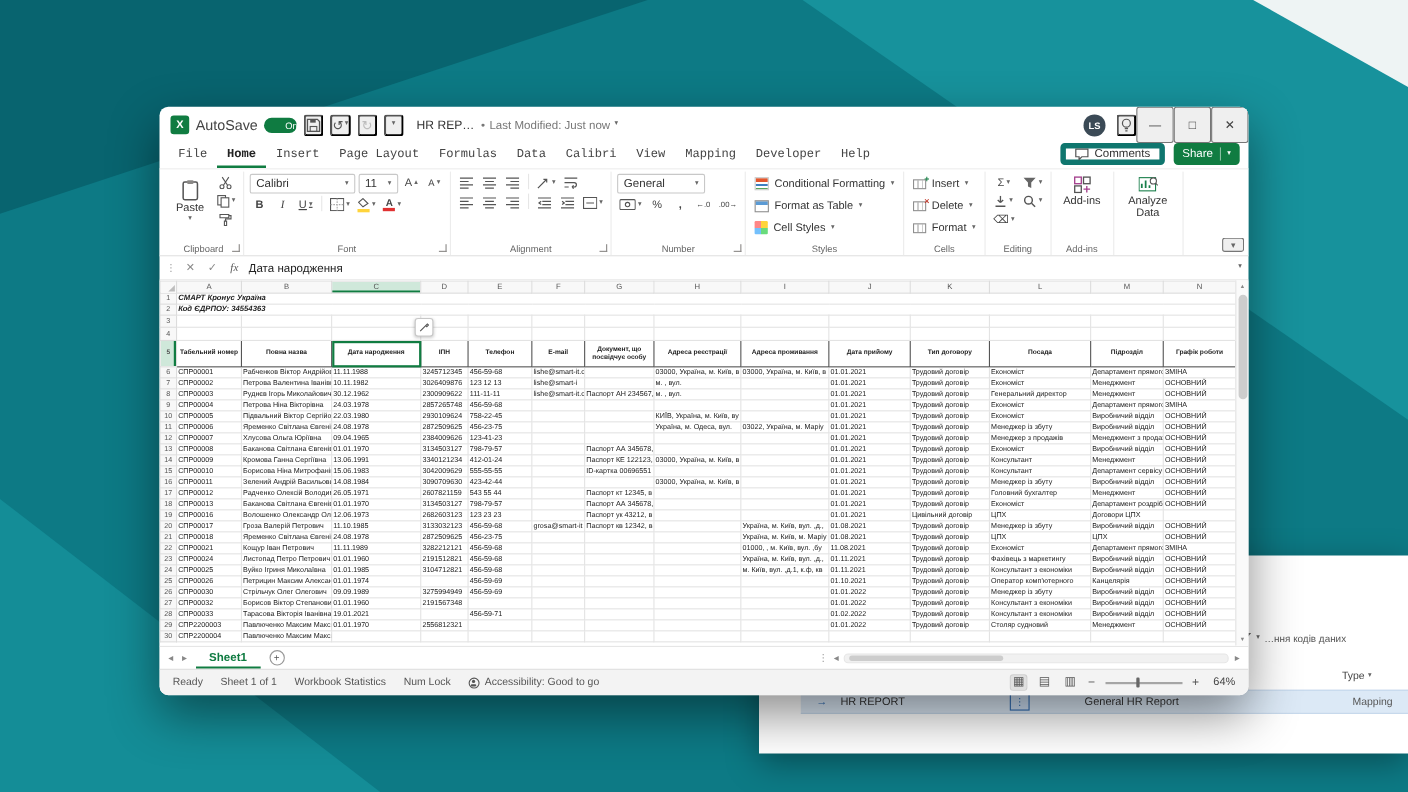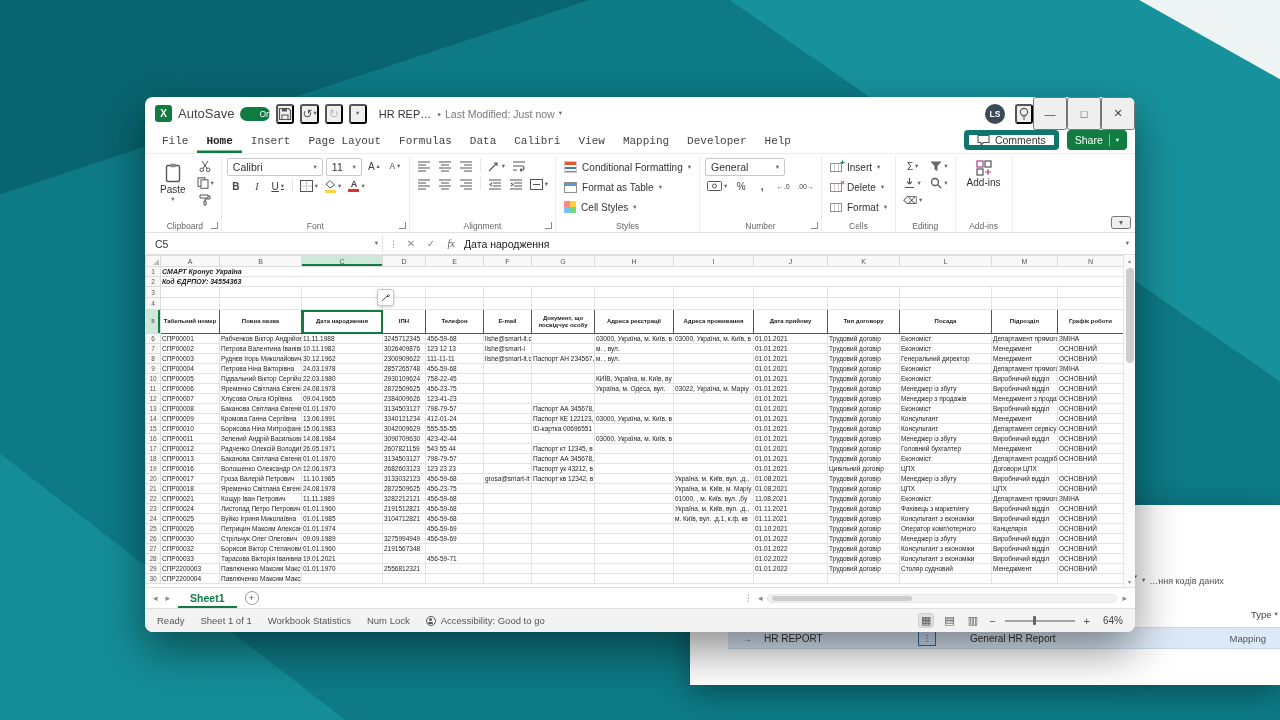--- a/index.html
+++ b/index.html
@@ -7,26 +7,26 @@
   .stage{position:relative;width:1280px;height:720px;background:#0d7a85;overflow:hidden}
   .shape{position:absolute;inset:0;pointer-events:none}
   .sh-dark-tl{background:#08646f;clip-path:polygon(0 0,46% 0,0 27%)}
   .sh-light-tr{background:#17929c;clip-path:polygon(57% 0,100% 0,100% 53%)}
   .sh-white-tr{background:#eef4f4;clip-path:polygon(89% 0,100% 0,100% 11%)}
   .sh-light-bl{background:#148d97;clip-path:polygon(0 63%,27% 100%,0 100%)}
 
   
   .bgwin{position:absolute;left:690px;top:505px;width:590px;height:180px;background:#fff;border-radius:8px 0 0 0;box-shadow:0 8px 30px rgba(0,0,0,.35)}
   .bgw-filter{position:absolute;left:436px;top:70px;display:flex;align-items:center;gap:4px;font-size:9px;color:#555}
-  .bgw-type{position:absolute;left:561px;top:104px;font-size:9.5px;color:#444;display:flex;gap:3px;align-items:center}
+  .bgw-type{position:absolute;left:530px;top:104px;font-size:9.5px;color:#444;display:flex;gap:3px;align-items:center}
   .bgw-row{position:absolute;left:38px;top:122px;width:552px;height:22px;background:#dce9f6;border-top:1px solid #c5d8ec;border-bottom:1px solid #c5d8ec;display:flex;align-items:center;font-size:10px;color:#333}
   .bgw-arrow{color:#2f6db5;margin-left:14px;font-size:10px}
   .bgw-name{margin-left:12px;width:118px}
   .bgw-menu{width:18px;height:16px;border:1.5px solid #2f6db5;background:#cfe1f5;display:flex;align-items:center;justify-content:center;font-size:9px;color:#2f6db5;margin-left:36px}
-  .bgw-desc{margin-left:34px}
+  .bgw-desc{margin-left:50px}
   .bgw-mapping{margin-left:auto;margin-right:14px;color:#555;font-size:9.5px}
 
   
   .xl{position:absolute;left:145px;top:97px;width:990px;height:535px;background:#fff;border-radius:8px;box-shadow:0 18px 45px rgba(0,0,0,.45);display:flex;flex-direction:column;overflow:hidden;font-size:11px;color:#333}
 
   
   .tb{height:33px;flex:0 0 33px;display:flex;align-items:center;padding-left:10px;gap:6px;position:relative}
   .xl-logo{width:17px;height:17px;background:#107c41;border-radius:3px;color:#fff;font-weight:bold;font-size:10px;display:flex;align-items:center;justify-content:center;flex:0 0 auto}
   .autosave{font-size:13px;color:#444}
   .toggle{width:30px;height:14px;background:#0f7b41;border-radius:7px;display:flex;align-items:center;padding:0 2px}
@@ -391,60 +391,60 @@
                 <path d="M3 5.5h7" stroke="#555"></path>
               </svg>
             <span class="da">▾</span>
           </button>
         </div>
         <div class="glabel">Alignment</div>
         <span class="launcher"></span>
       </div>
 
       <div class="rgroup">
+        <div class="rrow">
+          <div class="combo" style="width:80px">
+            <span>General</span>
+            <span class="da">▾</span>
+          </div>
+        </div>
+        <div class="rrow">
+          <button class="ib">
+            <svg class="sv" width="15" height="10" viewBox="0 0 15 10">
+                <rect x="0.5" y="0.5" width="14" height="9" rx="1" fill="none" stroke="#555"></rect>
+                <circle cx="7.5" cy="5" r="2" fill="none" stroke="#555"></circle>
+              </svg>
+            <span class="da">▾</span>
+          </button>
+          <button class="ib">%</button>
+          <button class="ib" style="font-weight:bold">,</button>
+          <button class="ib" style="font-size:7px">←.0</button>
+          <button class="ib" style="font-size:7px">.00→</button>
+        </div>
+        <div class="glabel">Number</div>
+        <span class="launcher"></span>
+      </div>
+
+      <div class="rgroup">
         <button class="stylebtn">
           <span class="i-cf"></span>
           <span>Conditional Formatting</span>
           <span class="da">▾</span>
         </button>
         <button class="stylebtn">
           <span class="i-fat"></span>
           <span>Format as Table</span>
           <span class="da">▾</span>
         </button>
         <button class="stylebtn">
           <span class="i-cs"></span>
           <span>Cell Styles</span>
           <span class="da">▾</span>
         </button>
         <div class="glabel">Styles</div>
-      </div>
-
-      <div class="rgroup">
-        <div class="rrow">
-          <div class="combo" style="width:80px">
-            <span>General</span>
-            <span class="da">▾</span>
-          </div>
-        </div>
-        <div class="rrow">
-          <button class="ib">
-            <svg class="sv" width="15" height="10" viewBox="0 0 15 10">
-                <rect x="0.5" y="0.5" width="14" height="9" rx="1" fill="none" stroke="#555"></rect>
-                <circle cx="7.5" cy="5" r="2" fill="none" stroke="#555"></circle>
-              </svg>
-            <span class="da">▾</span>
-          </button>
-          <button class="ib">%</button>
-          <button class="ib" style="font-weight:bold">,</button>
-          <button class="ib" style="font-size:7px">←.0</button>
-          <button class="ib" style="font-size:7px">.00→</button>
-        </div>
-        <div class="glabel">Number</div>
-        <span class="launcher"></span>
       </div>
 
       <div class="rgroup">
         <button class="stylebtn">
           <span class="cellico">
               <span class="ov ov-green">+</span>
             </span>
           <span>Insert</span>
           <span class="da">▾</span>
         </button>
@@ -506,30 +506,37 @@
               <rect x="1" y="1" width="6" height="6" fill="none" stroke="#a33e8c" stroke-width="1.2"></rect>
               <rect x="9" y="1" width="6" height="6" fill="none" stroke="#555" stroke-width="1.2"></rect>
               <rect x="1" y="9" width="6" height="6" fill="none" stroke="#555" stroke-width="1.2"></rect>
               <path d="M12 9v6M9 12h6" stroke="#a33e8c" stroke-width="1.2"></path>
             </svg>
           <span>Add-ins</span>
         </button>
         <div class="glabel">Add-ins</div>
       </div>
 
+      <div class="rgroup" style="border-right:1px solid #ececec">
+        <button class="bigbtn" style="width:52px;white-space:normal;text-align:center;line-height:1.1">
+          <svg class="sv" width="18" height="16" viewBox="0 0 18 16">
+              <rect x="0.5" y="1.5" width="15" height="12" fill="none" stroke="#1a7f4b"></rect>
+              <path d="M3 11V7M6.5 11V4M10 11V8.5" stroke="#1a7f4b" stroke-width="1.6"></path>
+              <circle cx="13.5" cy="4.5" r="2.8" fill="#fff" stroke="#555"></circle>
+              <path d="M15.5 6.5l2 2" stroke="#555"></path>
+            </svg>
+          <span>Analyze Data</span>
+        </button>
+      </div>
 
 
       <button class="ribbon-collapse">▾</button>
     </div>
 
     <div class="fbar">
-      <div class="namebox">
-        <span>C5</span>
-        <span class="da">▾</span>
-      </div>
       <span class="fdots">⋮</span>
       <button class="fbtn">✕</button>
       <button class="fbtn">✓</button>
       <button class="fbtn fx">fx</button>
       <div class="fvalue">Дата народження</div>
       <span class="da">▾</span>
     </div>
 
     <div class="gridwrap">
       <table class="sheet">

